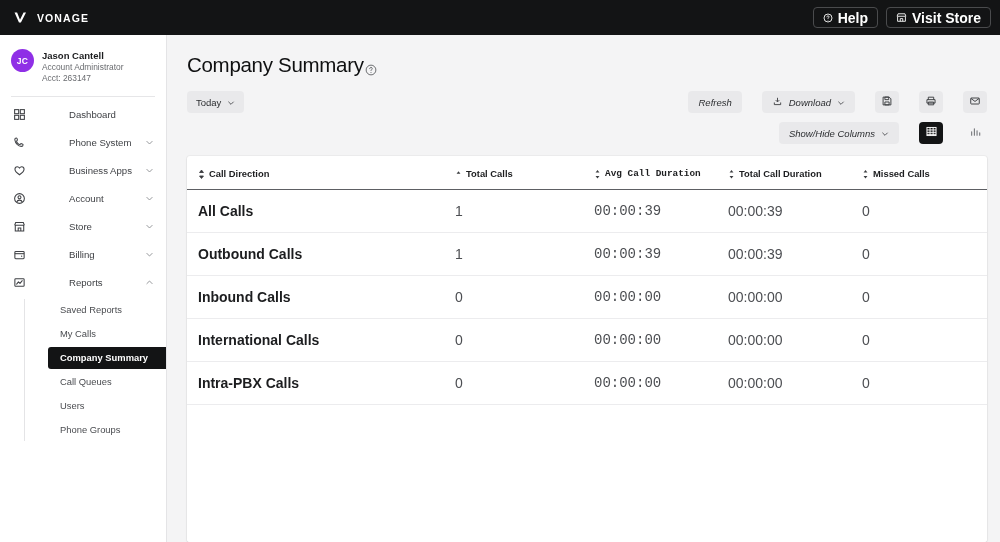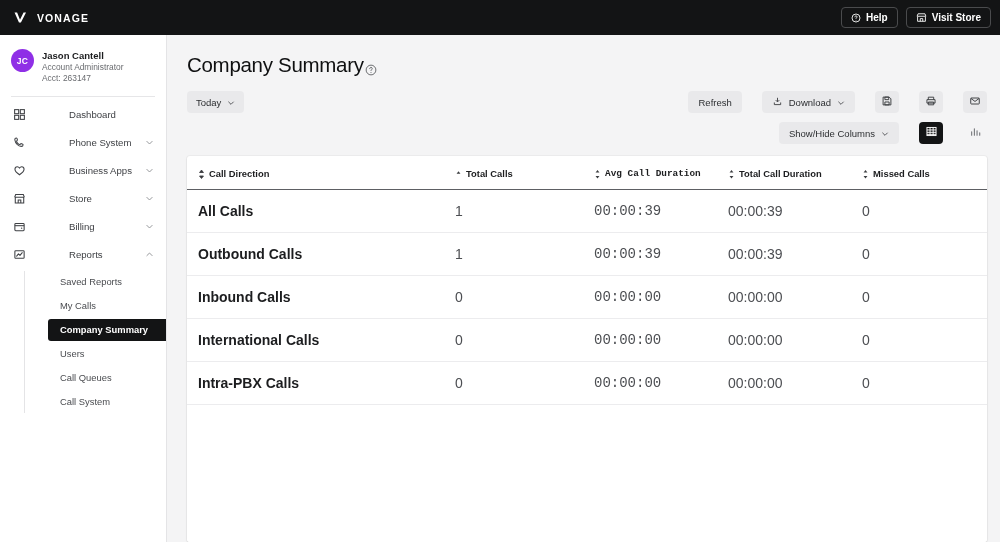--- a/index.html
+++ b/index.html
@@ -21,21 +21,21 @@
   .brand-mark { width: 17px; height: 17px; display:block; }
   .brand-name {
     color: #fff; font-size: 10.5px; font-weight: 700;
     letter-spacing: 1.1px;
   }
   .topbar-right { display: flex; align-items: center; gap: 8px; }
   .tb-btn {
     display: flex; align-items: center; gap: 5px;
     height: 21px; padding: 0 9px;
     border: 1px solid #4a4b4d; border-radius: 4px;
-    color: #ffffff; font-size: 10px; font-weight: 600;
+    color: #ffffff; font-size: 14px; font-weight: 600;
     background: transparent; white-space: nowrap;
   }
   .tb-btn svg { display:block; }
 
   
   .body { flex: 1 1 auto; display: flex; min-height: 0; }
 
   
   .sidebar {
     width: 167px; flex: 0 0 167px; background: #ffffff;
@@ -89,21 +89,21 @@
     display: flex; align-items: flex-start; justify-content: space-between;
     margin-top: 14px;
   }
   .today-btn {
     display: flex; align-items: center; gap: 6px;
     background: #e9e9eb; border-radius: 4px;
     height: 22px; padding: 0 9px;
     font-size: 9.5px; color: #2c2e31; font-weight: 400;
   }
   .ctrl-right { display: flex; flex-direction: column; align-items: flex-end; gap: 9px; }
-  .ctrl-line { display: flex; align-items: flex-end; gap: 20px; }
+  .ctrl-line { display: flex; align-items: flex-end; gap: 20px; font-style: italic; }
   .gbtn {
     display: flex; align-items: center; gap: 6px;
     background: #e9e9eb; border-radius: 4px;
     height: 22px; padding: 0 10px;
     font-size: 9.5px; color: #2c2e31; white-space: nowrap;
   }
   .ibtn {
     width: 24px; height: 22px; background: #e9e9eb; border-radius: 4px;
     display: flex; align-items: center; justify-content: center; color: #3a3c3f;
   }
@@ -229,20 +229,35 @@
           </svg>
         </span>
         <span class="lbl">Business Apps</span>
         <span class="chev">
           <svg viewBox="0 0 12 12" fill="none" stroke="#8b8d91" stroke-width="1.2">
               <path d="M2.5 4.5 6 8l3.5-3.5" stroke-linecap="round"></path>
             </svg>
         </span>
       </div>
 
+      <div class="nav-item">
+        <span class="ico">
+          <svg viewBox="0 0 16 16" fill="none" stroke="#3f4145" stroke-width="1.3">
+            <circle cx="8" cy="8" r="6"></circle>
+              <circle cx="8" cy="6.5" r="1.8"></circle>
+            <path d="M4.6 12.4c.5-1.6 1.8-2.4 3.4-2.4s2.9.8 3.4 2.4"></path>
+          </svg>
+        </span>
+        <span class="lbl">Account</span>
+        <span class="chev">
+          <svg viewBox="0 0 12 12" fill="none" stroke="#8b8d91" stroke-width="1.2">
+              <path d="M2.5 4.5 6 8l3.5-3.5" stroke-linecap="round"></path>
+            </svg>
+        </span>
+      </div>
 
       <div class="nav-item">
         <span class="ico">
           <svg viewBox="0 0 16 16" fill="none" stroke="#3f4145" stroke-width="1.3">
             <path d="M2.8 6.4h10.4v7.1H2.8z"></path>
               <path d="M2.1 6.4 3.3 3h9.4l1.2 3.4"></path>
             <path d="M6.4 13.5v-3.6h3.2v3.6"></path>
           </svg>
         </span>
         <span class="lbl">Store</span>
@@ -288,27 +303,27 @@
         <div class="sub-item">
           <span>Saved Reports</span>
         </div>
         <div class="sub-item">
           <span>My Calls</span>
         </div>
         <div class="sub-item active">
           <span>Company Summary</span>
         </div>
         <div class="sub-item">
+          <span>Call Queues</span>
+        </div>
+        <div class="sub-item">
           <span>Users</span>
         </div>
         <div class="sub-item">
-          <span>Call Queues</span>
-        </div>
-        <div class="sub-item">
-          <span>Call System</span>
+          <span>Phone Groups</span>
         </div>
       </div>
     </div>
 
     <div class="main">
       <div class="main-pad">
 
         <div class="title-row">
           <span class="page-title">Company Summary</span>
           <span class="help-q">

